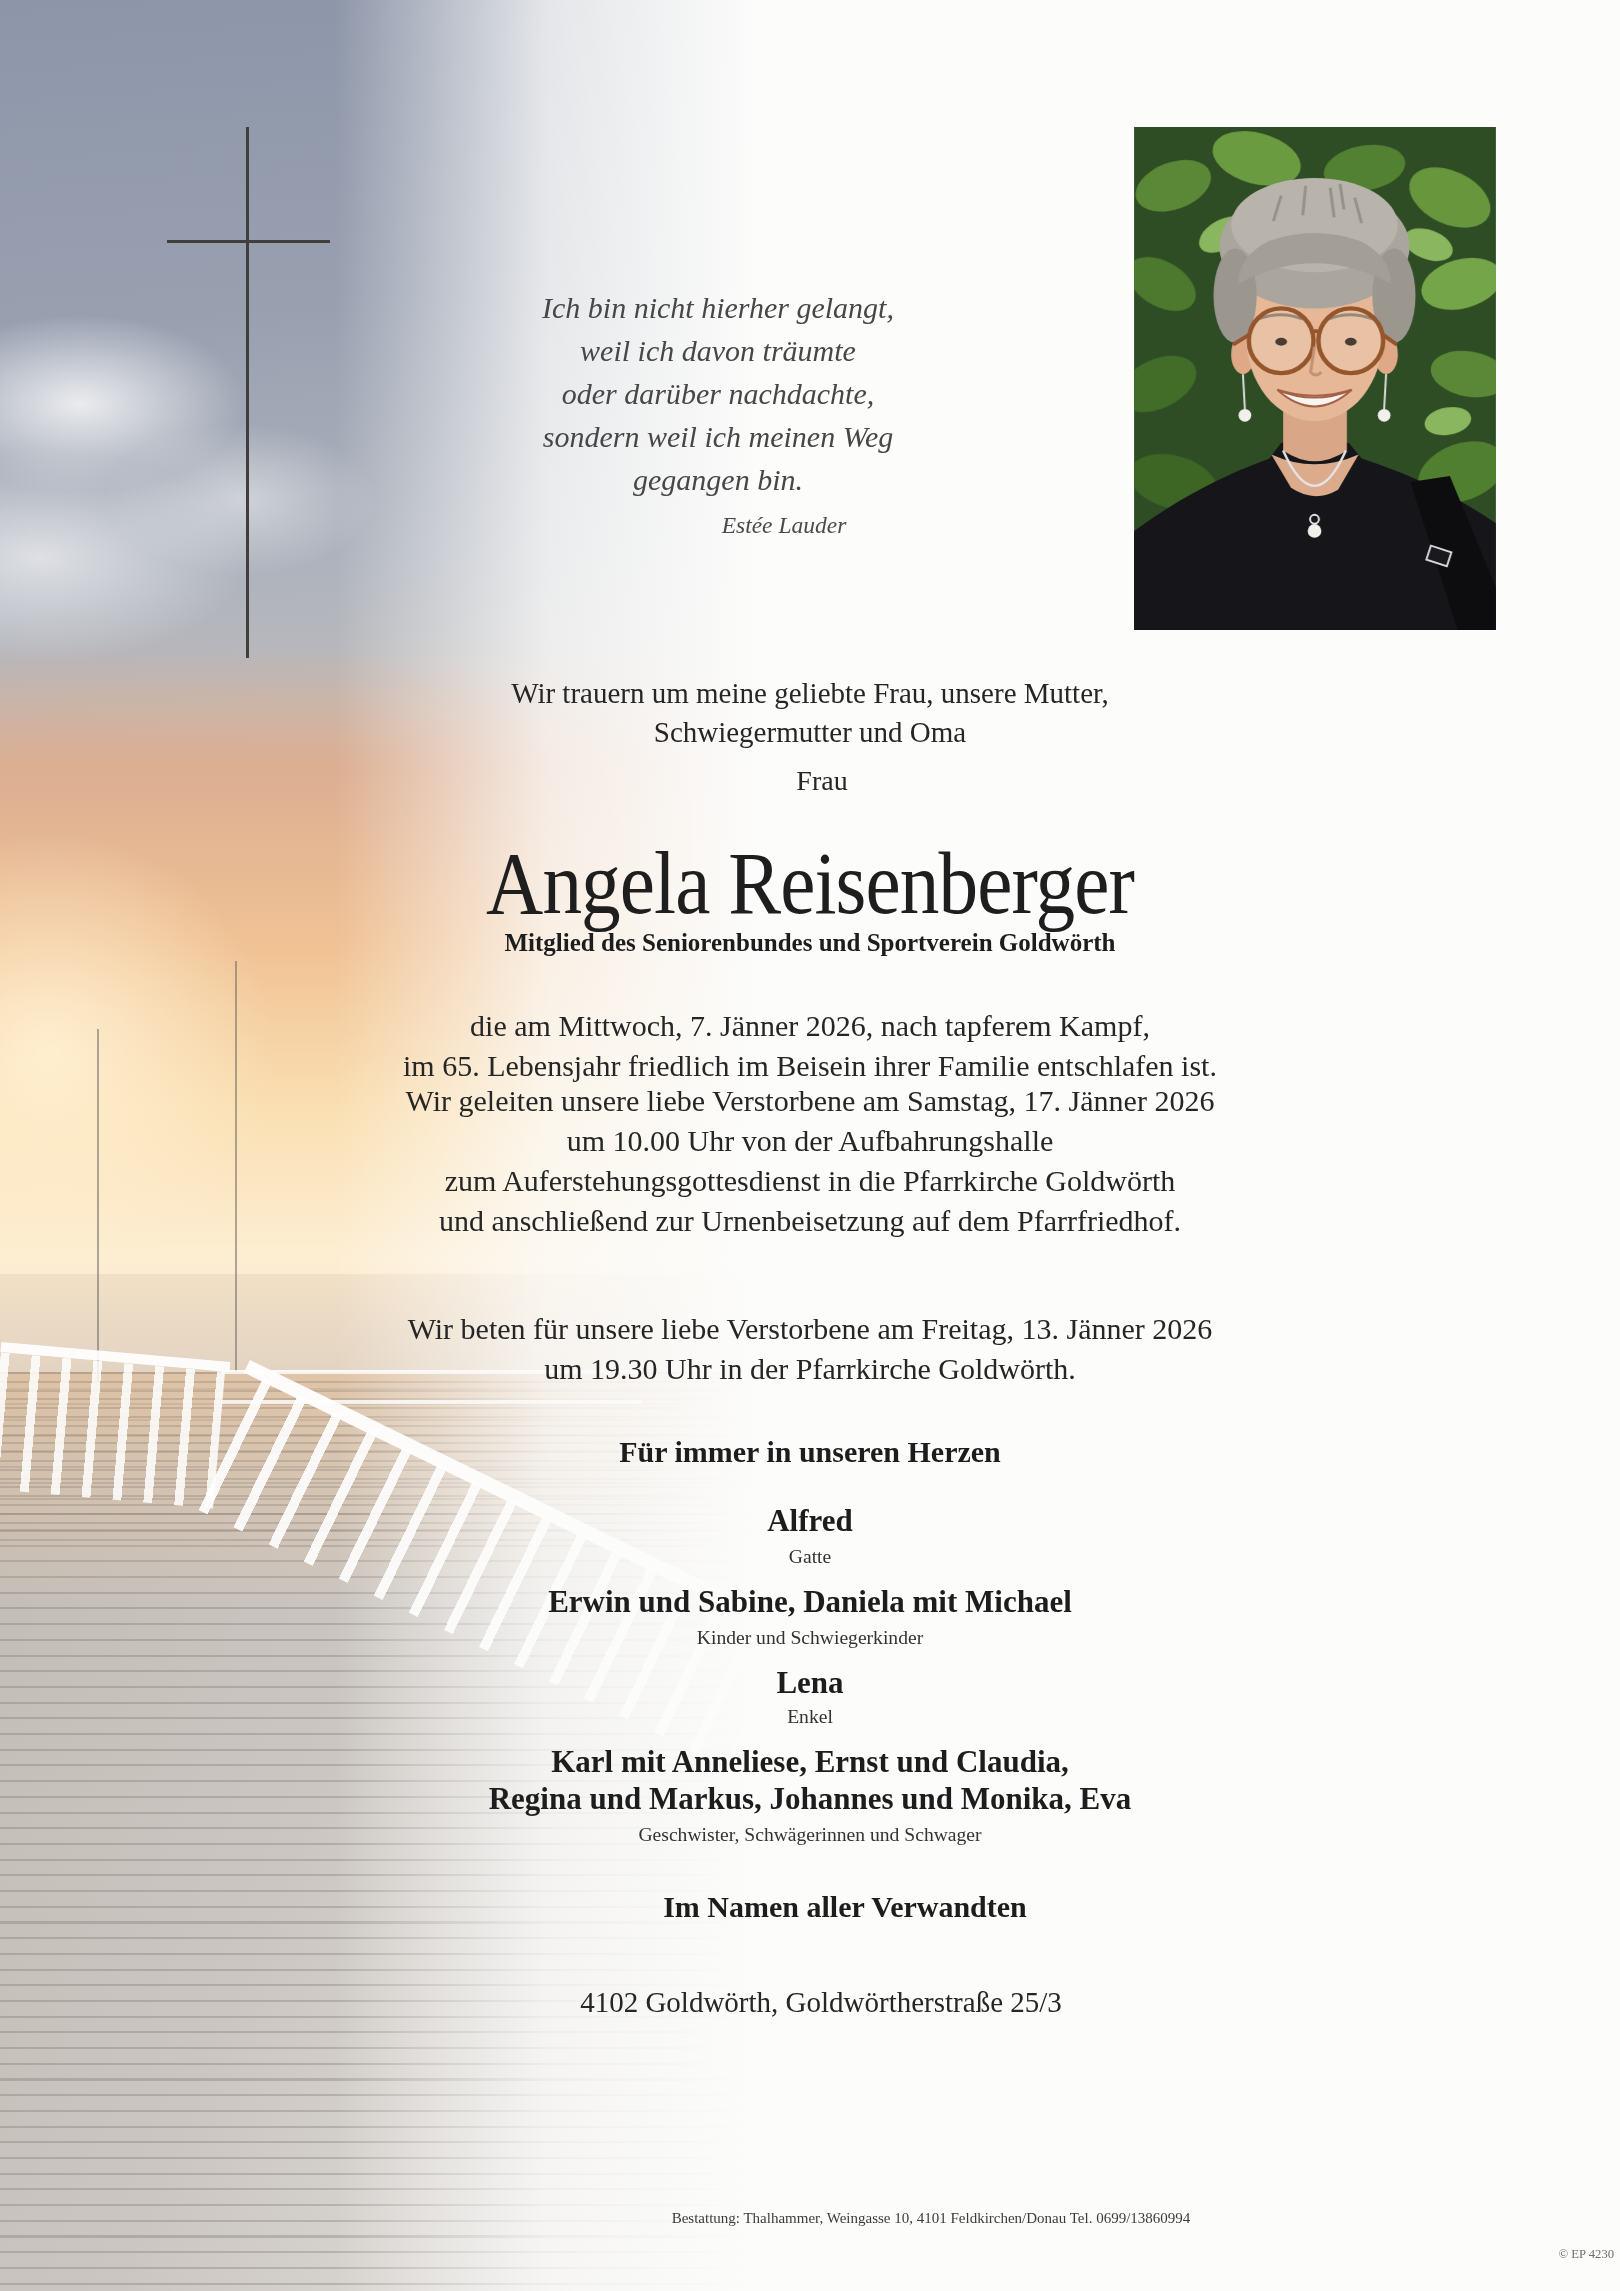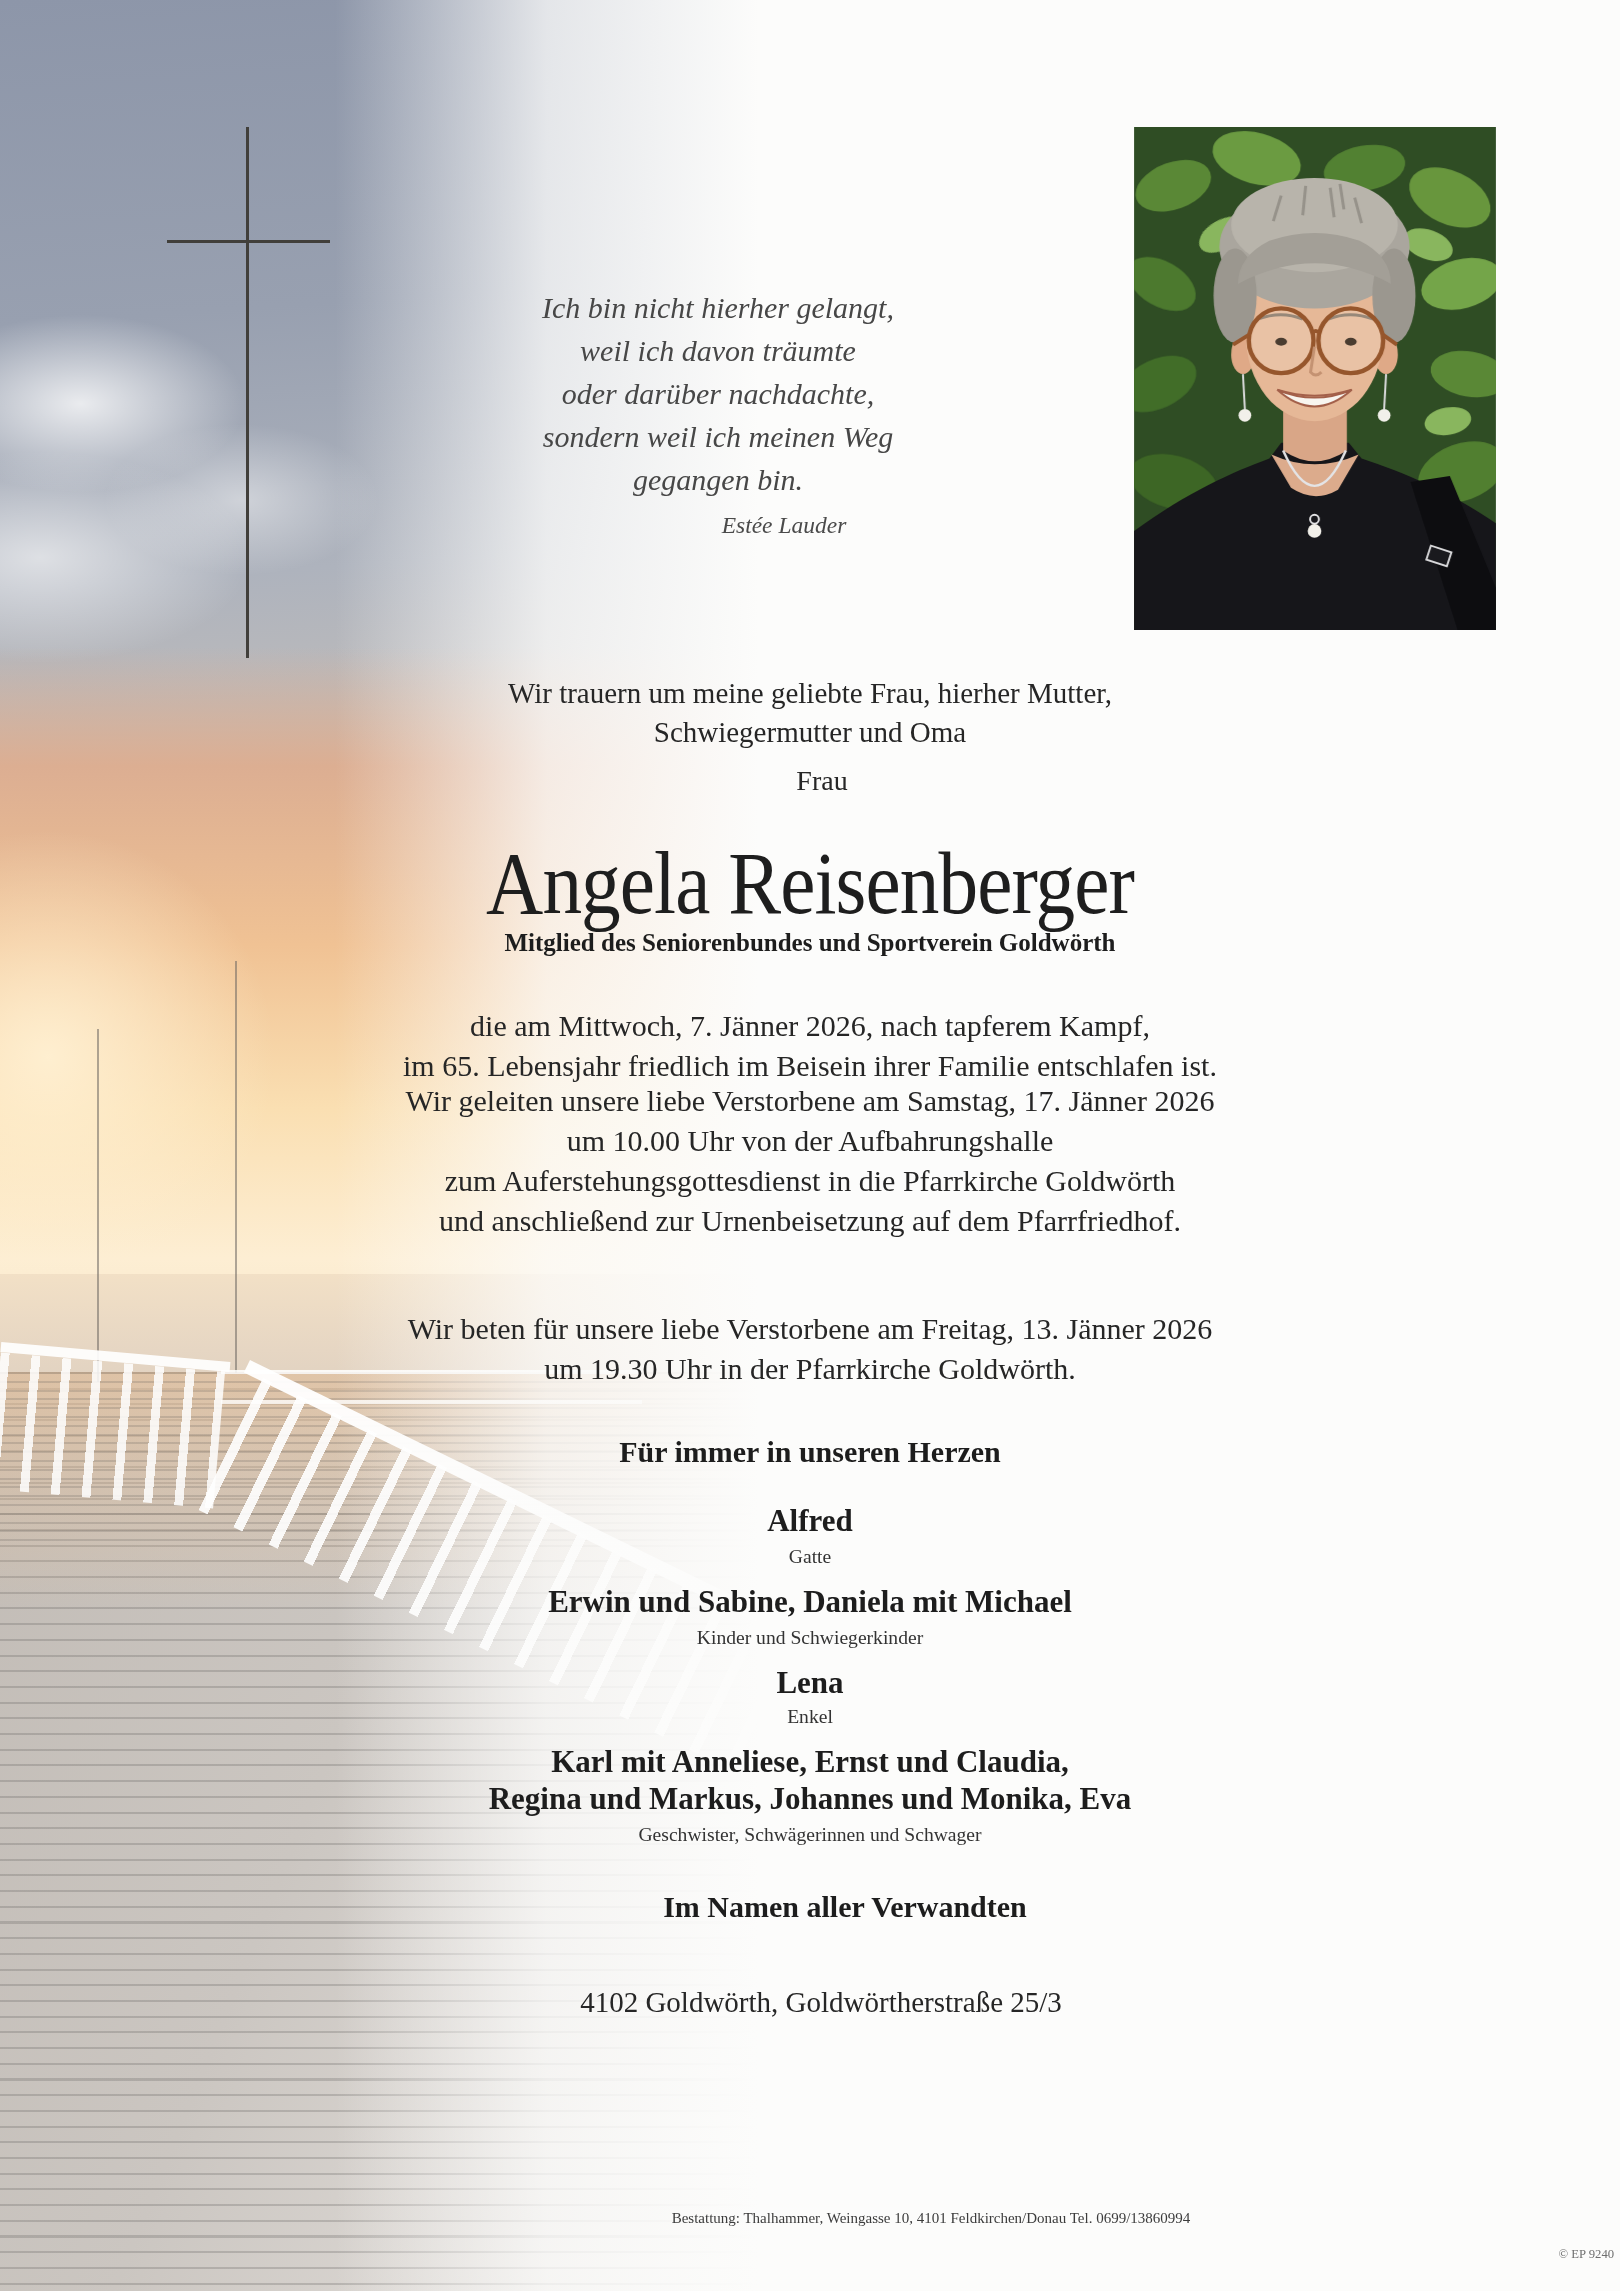--- a/index.html
+++ b/index.html
@@ -187,21 +187,21 @@
 <div class="t quote" style="top:286px;">
   <div>Ich bin nicht hierher gelangt,</div>
   <div>weil ich davon träumte</div>
   <div>oder darüber nachdachte,</div>
   <div>sondern weil ich meinen Weg</div>
   <div>gegangen bin.</div>
 </div>
 <div class="t quote-attr" style="top:512px;">Estée Lauder</div>
 
 <div class="t centered intro" style="top:674px;">
-  <div>Wir trauern um meine geliebte Frau, hierher Mutter,</div>
+  <div>Wir trauern um meine geliebte Frau, unsere Mutter,</div>
   <div>Schwiegermutter und Oma</div>
 </div>
 <div class="t centered salutation" style="top:765px;padding-left:12px;">Frau</div>
 <div class="t centered name" style="top:833px;">Angela Reisenberger</div>
 <div class="t centered membership" style="top:929px;">Mitglied des Seniorenbundes und Sportverein Goldwörth</div>
 
 <div class="t centered body-par" style="top:1006px;">
   <div>die am Mittwoch, 7. Jänner 2026, nach tapferem Kampf,</div>
   <div>im 65. Lebensjahr friedlich im Beisein ihrer Familie entschlafen ist.</div>
 </div>
@@ -232,14 +232,14 @@
 <div class="t centered mourner-names" style="top:1743px;">
   <div>Karl mit Anneliese, Ernst und Claudia,</div>
   <div>Regina und Markus, Johannes und Monika, Eva</div>
 </div>
 <div class="t centered mourner-rel" style="top:1824px;">Geschwister, Schwägerinnen und Schwager</div>
 
 <div class="t centered in-name" style="top:1890px;">Im Namen aller Verwandten</div>
 <div class="t centered address" style="top:1986px;padding-left:11px;">4102 Goldwörth, Goldwörtherstraße 25/3</div>
 
 <div class="t footer" style="top:2210px;">Bestattung: Thalhammer, Weingasse 10, 4101 Feldkirchen/Donau Tel. 0699/13860994</div>
-<div class="t copyright">© EP 9240</div>
+<div class="t copyright">© EP 4230</div>
 
 
 </body></html>

